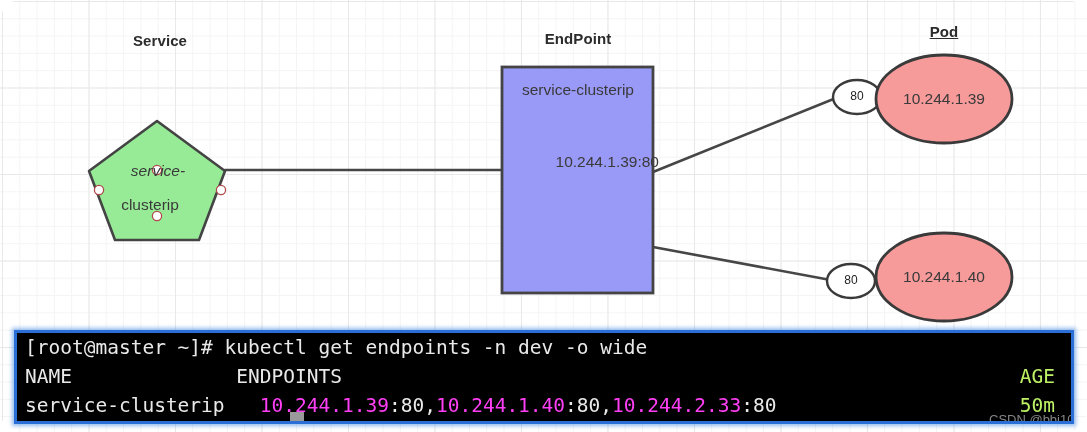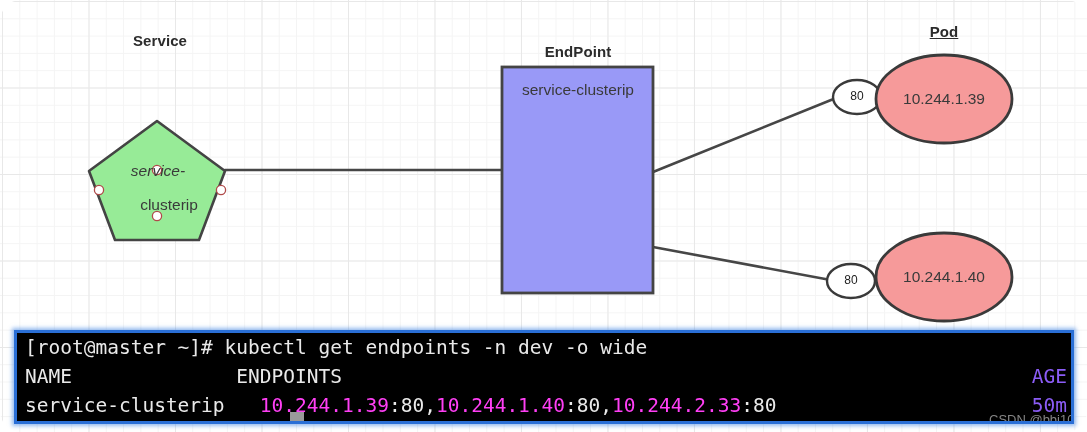--- a/index.html
+++ b/index.html
@@ -84,23 +84,23 @@
     left: 8px;
     white-space: pre;
   }
   .term-line.l0 { top: 0px; }
   .term-line.l1 { top: 29px; }
   .term-line.l2 { top: 58px; }
   .c-white { color: #e9e9e9; }
   .c-magenta { color: #ff3ff5; }
   #age-col {
     position: absolute;
-    right: 4px;
+    right: 16px;
     white-space: pre;
-    color: #8b5cf6;
+    color: #bef264;
   }
   #age-col.l1 { top: 29px; }
   #age-col.l2 { top: 58px; }
   #cursor-block {
     position: absolute;
     left: 273px;
     top: 79px;
     width: 14px;
     height: 9px;
     background: #9a9a9a;
@@ -139,27 +139,28 @@
     <rect x="502" y="67" width="151" height="226" fill="#9999f7" stroke="#444444" stroke-width="2.8"></rect>
 
     <ellipse cx="857" cy="97" rx="24" ry="17" fill="#ffffff" stroke="#3a3a3a" stroke-width="2.4"></ellipse>
     <ellipse cx="944" cy="99" rx="68" ry="44" fill="#f69a9a" stroke="#3a3a3a" stroke-width="2.8"></ellipse>
 
     <ellipse cx="851" cy="281" rx="24" ry="17" fill="#ffffff" stroke="#3a3a3a" stroke-width="2.4"></ellipse>
     <ellipse cx="944" cy="277" rx="68" ry="44" fill="#f69a9a" stroke="#3a3a3a" stroke-width="2.8"></ellipse>
   </svg>
 
   <div class="lbl group-title" style="left:110px; top:32px; width:100px;">Service</div>
-  <div class="lbl group-title" style="left:528px; top:43px; width:100px;">EndPoint</div>
+  <div class="lbl group-title" style="left:528px; top:30px; width:100px;">EndPoint</div>
   <div class="lbl group-title" style="left:894px; top:23px; width:100px;text-decoration:underline;">Pod</div>
 
   <div class="lbl shape-text" style="left:112px; top:162px; width:92px;font-style:italic;">service-</div>
-  <div class="lbl shape-text" style="left:123px; top:196px; width:92px;">clusterip</div>
+  <div class="lbl shape-text" style="left:104px; top:196px; width:92px;">clusterip</div>
 
   <div class="lbl shape-text" style="left:503px; top:81px; width:150px;">service-clusterip</div>
+  <div class="lbl shape-text" style="left:509px; top:153px; width:150px; text-align:right;">10.244.1.39:80</div>
 
   <div class="lbl port-text" style="left:833px; top:89px; width:48px;">80</div>
   <div class="lbl shape-text" style="left:884px; top:90px; width:120px;">10.244.1.39</div>
 
   <div class="lbl port-text" style="left:827px; top:273px; width:48px;">80</div>
   <div class="lbl shape-text" style="left:884px; top:268px; width:120px;">10.244.1.40</div>
 
   <div id="terminal-wrap">
     <div id="terminal">
 

